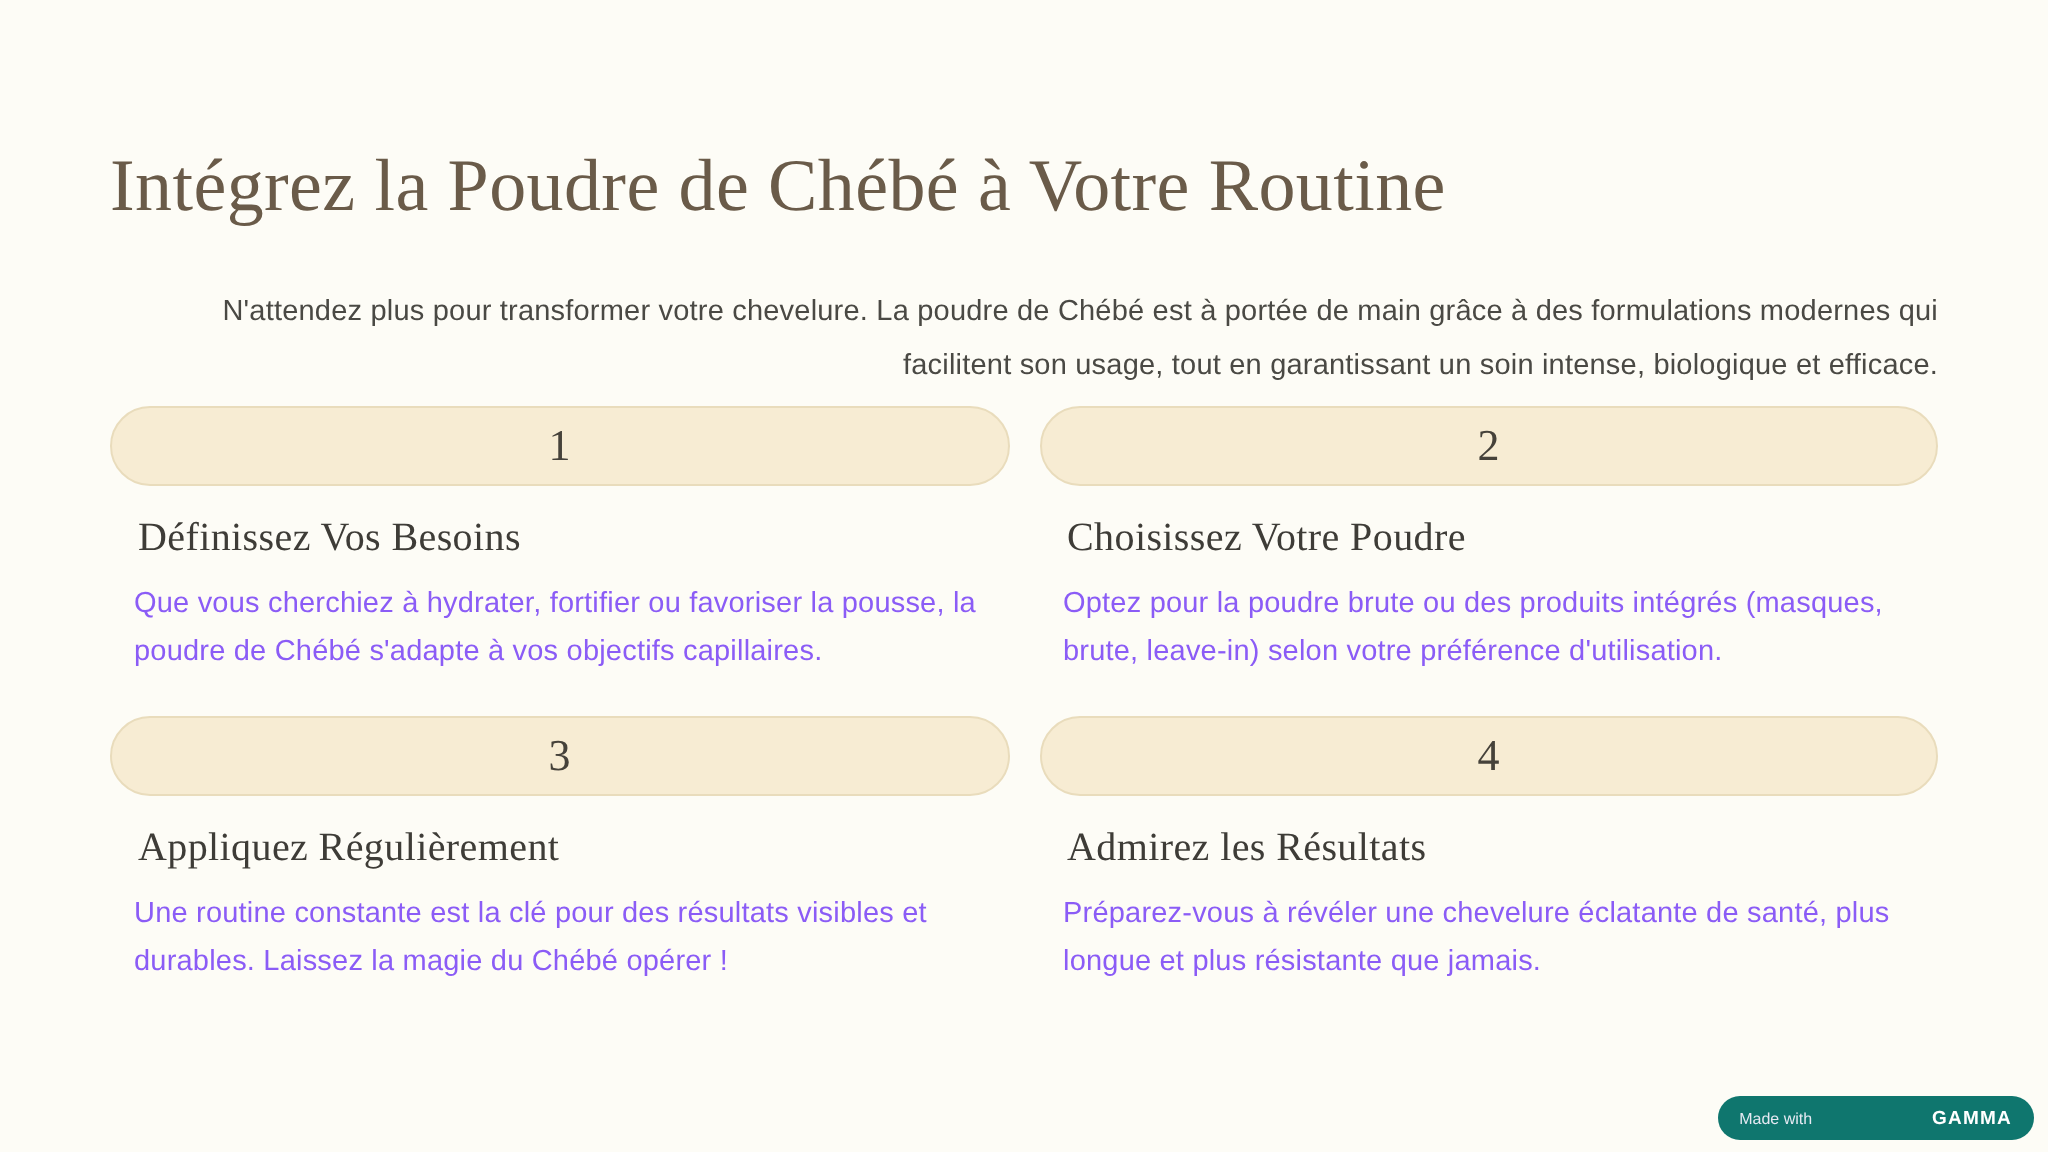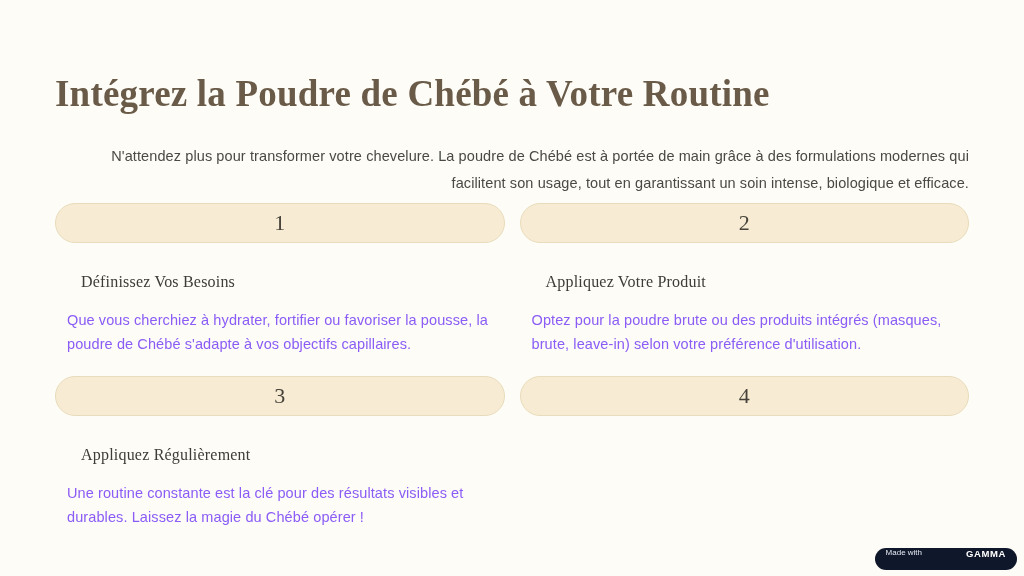--- a/index.html
+++ b/index.html
@@ -13,21 +13,21 @@
     height: 576px;
     background: #FDFCF6;
     overflow: hidden;
     box-sizing: border-box;
     padding: 0 55px;
     font-family: "Liberation Sans", "DejaVu Sans", sans-serif;
   }
   .title {
     margin: 71px 0 0 0;
     font-family: "Liberation Serif", "DejaVu Serif", serif;
-    font-weight: 700;
+    font-weight: 400;
     font-size: 37px;
     line-height: 1.22;
     color: #6A5B49;
     letter-spacing: 0.2px;
   }
   .intro {
     margin: 27px 0 0 0;
     max-width: 914px;
     font-size: 14.5px;
     line-height: 27px;
@@ -54,47 +54,47 @@
   }
   .pill span {
     font-family: "Liberation Serif", "DejaVu Serif", serif;
     font-size: 22px;
     color: #46423A;
   }
   .step-text {
     padding: 12px 0 0 12px;
   }
   .step-text h2 {
-    margin: 14px;
+    margin: 2px;
     font-family: "Liberation Serif", "DejaVu Serif", serif;
     font-weight: 400;
-    font-size: 16px;
+    font-size: 20px;
     line-height: 25px;
     color: #3E3C37;
     letter-spacing: 0.2px;
   }
   .step-text p {
     margin: 8px 0 0 0;
     font-size: 14.5px;
     line-height: 24px;
     color: #8b5cf6;
     letter-spacing: 0.1px;
     max-width: 430px;
   }
   .badge {
     position: absolute;
     right: 7px;
     bottom: 6px;
     height: 22px;
     padding: 0 11px;
     border-radius: 12px;
-    background: #0f172a;
+    background: #0f766e;
     display: flex;
-    align-items: flex-start;
-    gap: 4px;
+    align-items: center;
+    gap: 20px;
     text-decoration: none;
     cursor: pointer;
   }
   .badge .prefix {
     font-size: 8px;
     color: #E5E9F2;
   }
   .badge .brand {
     font-size: 9.5px;
     font-weight: 700;
@@ -122,39 +122,43 @@
         <h2>Définissez Vos Besoins</h2>
         <p>Que vous cherchiez à hydrater, fortifier ou favoriser la pousse, la poudre de Chébé s'adapte à vos objectifs capillaires.</p>
       </div>
     </div>
 
     <div class="step">
       <div class="pill">
         <span>2</span>
       </div>
       <div class="step-text">
-        <h2>Appliquez Votre Produit</h2>
+        <h2>Choisissez Votre Poudre</h2>
         <p>Optez pour la poudre brute ou des produits intégrés (masques, brute, leave-in) selon votre préférence d'utilisation.</p>
       </div>
     </div>
 
     <div class="step">
       <div class="pill">
         <span>3</span>
       </div>
       <div class="step-text">
         <h2>Appliquez Régulièrement</h2>
         <p>Une routine constante est la clé pour des résultats visibles et durables. Laissez la magie du Chébé opérer !</p>
       </div>
     </div>
 
     <div class="step">
       <div class="pill">
         <span>4</span>
       </div>
+      <div class="step-text">
+        <h2>Admirez les Résultats</h2>
+        <p>Préparez-vous à révéler une chevelure éclatante de santé, plus longue et plus résistante que jamais.</p>
+      </div>
     </div>
 
   </div>
 
   <a class="badge">
     <span class="prefix">Made with</span>
     <span class="brand">GAMMA</span>
   </a>
 
 </div>

